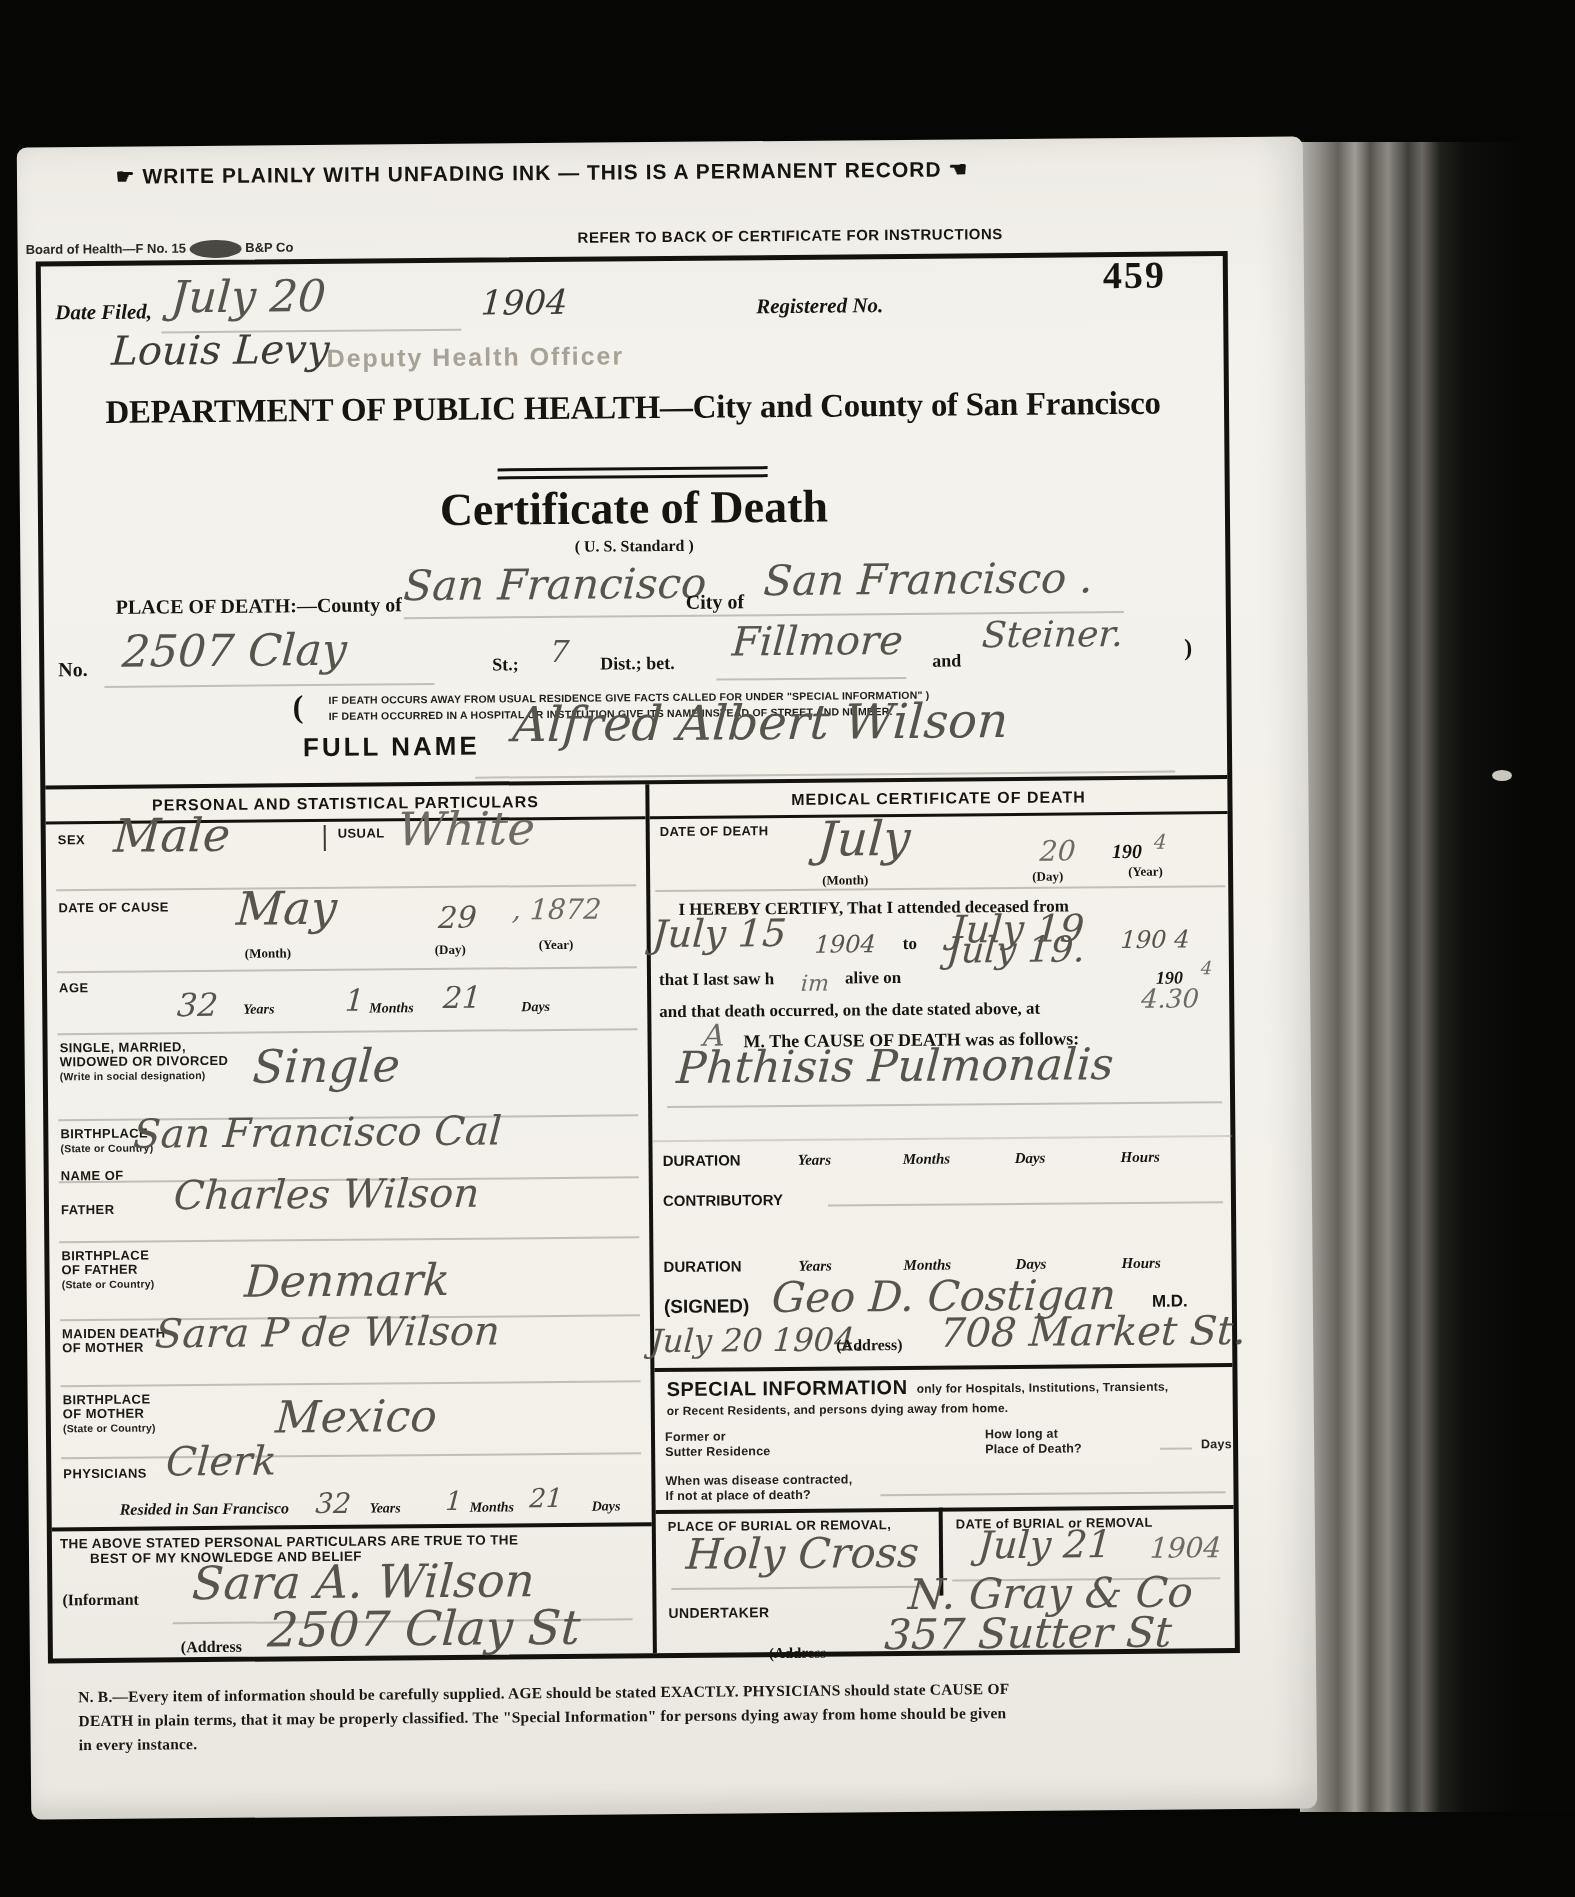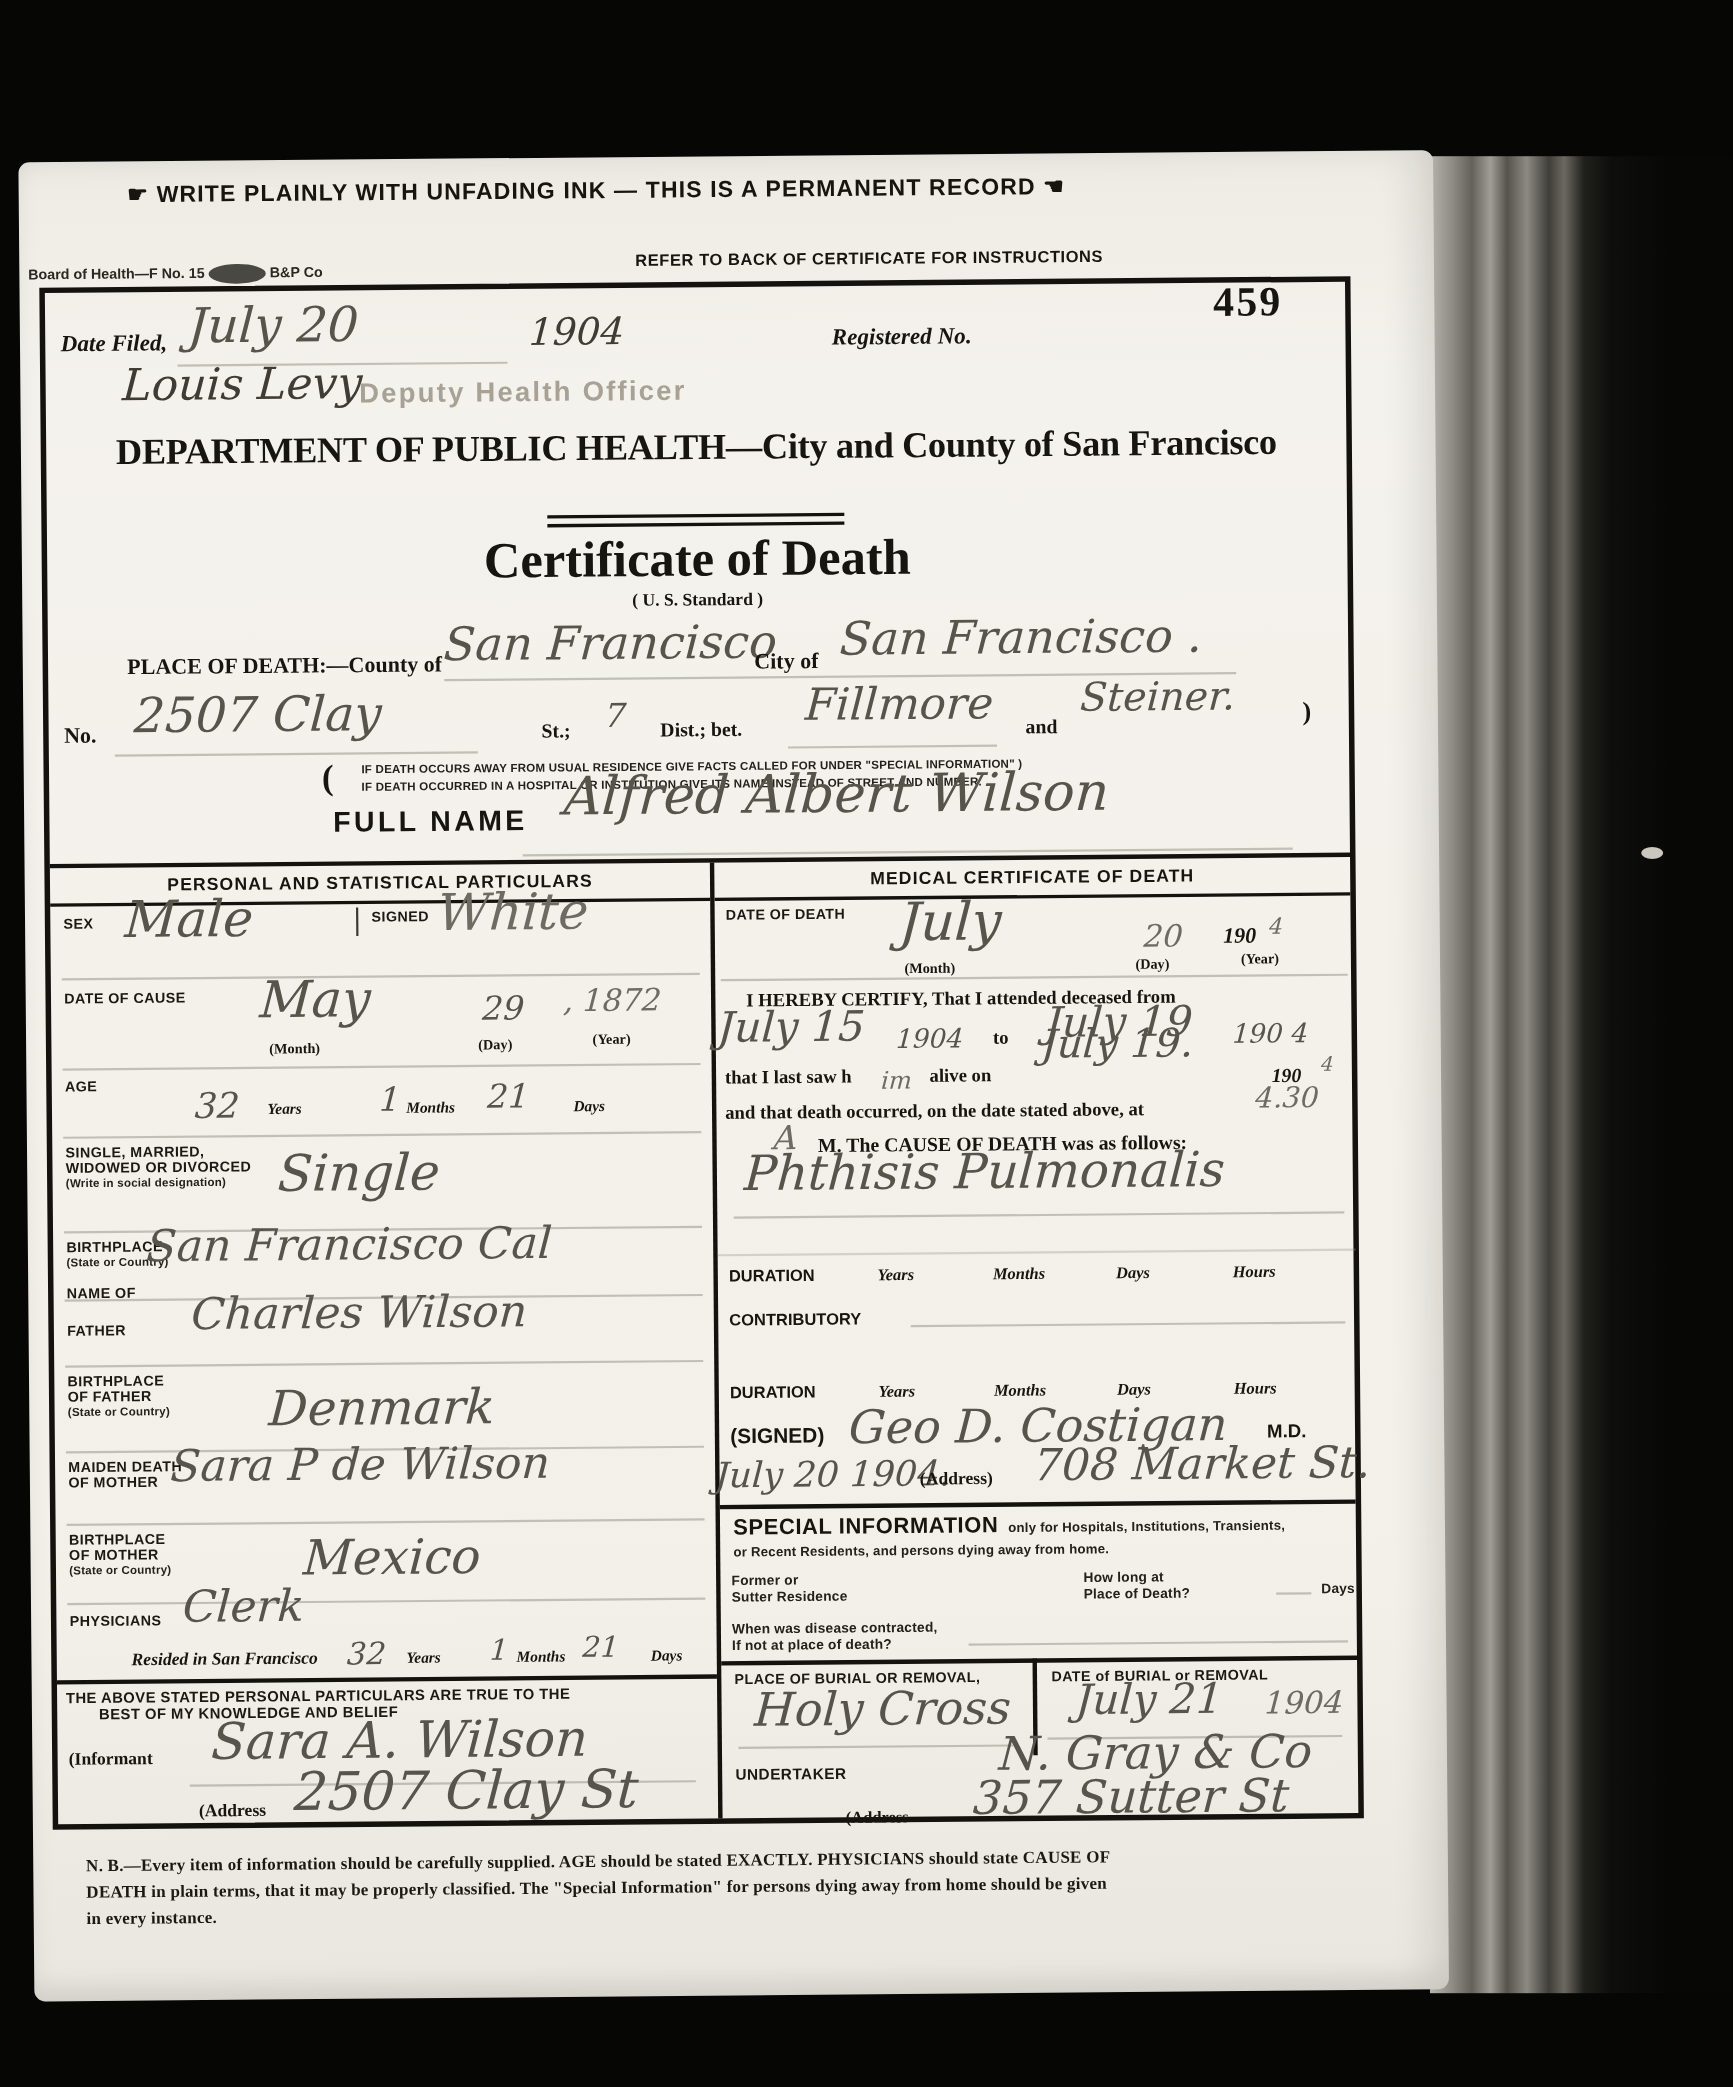--- a/index.html
+++ b/index.html
@@ -107,21 +107,21 @@
 
       <div class="columns">
 
         <div class="col-left">
           <div class="abs sans" style="left:0;top:8px;width:100%;text-align:center;font-size:16px;letter-spacing:1px;">PERSONAL AND STATISTICAL PARTICULARS</div>
           <div class="abs" style="left:0;top:32px;width:100%;border-top:3px solid #14120e;"></div>
 
           <span class="abs lbl" style="left:12px;top:44px;">SEX</span>
           <span class="abs hw" style="left:68px;top:20px;font-size:46px;">Male</span>
           <div class="vtick" style="left:278px;top:38px;height:26px;"></div>
-          <span class="abs lbl" style="left:292px;top:40px;">SIGNED</span>
+          <span class="abs lbl" style="left:292px;top:40px;">USUAL</span>
           <span class="abs hw hw2" style="left:352px;top:16px;font-size:46px;">White</span>
           <div class="hl" style="left:10px;top:100px;width:580px;"></div>
 
           <span class="abs lbl" style="left:12px;top:112px;">DATE OF CAUSE</span>
           <span class="abs hw" style="left:190px;top:94px;font-size:46px;">May</span>
           <span class="abs hw" style="left:392px;top:114px;font-size:30px;">29</span>
           <span class="abs hw hw2" style="left:466px;top:108px;font-size:28px;">, 1872</span>
           <span class="abs pser" style="left:198px;top:158px;font-size:13px;">(Month)</span>
           <span class="abs pser" style="left:388px;top:156px;font-size:13px;">(Day)</span>
           <span class="abs pser" style="left:492px;top:152px;font-size:13px;">(Year)</span>

